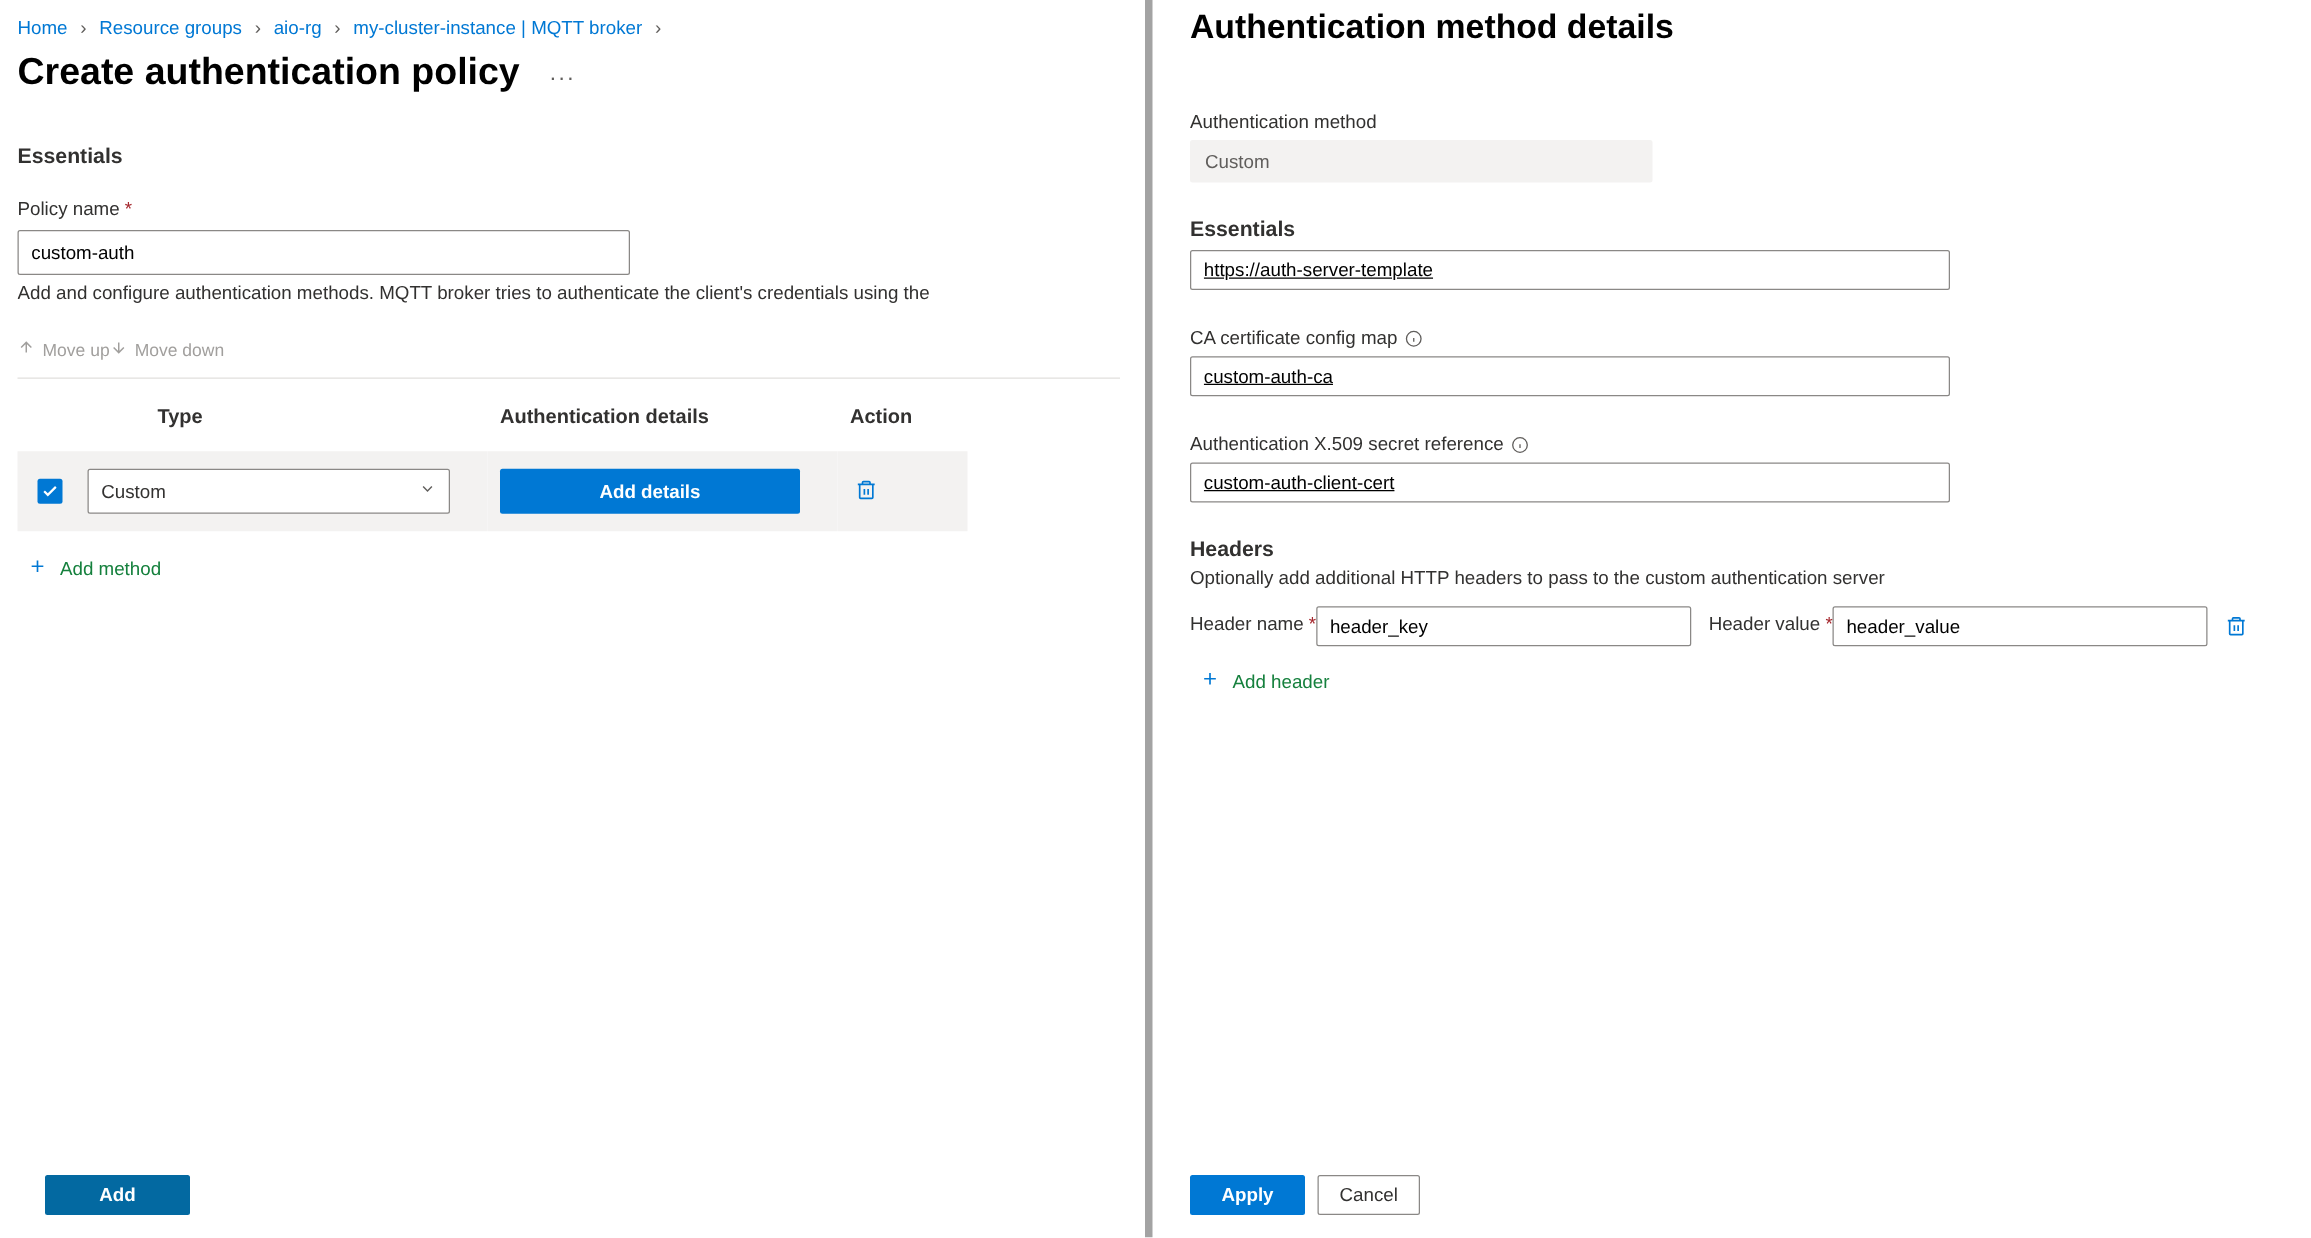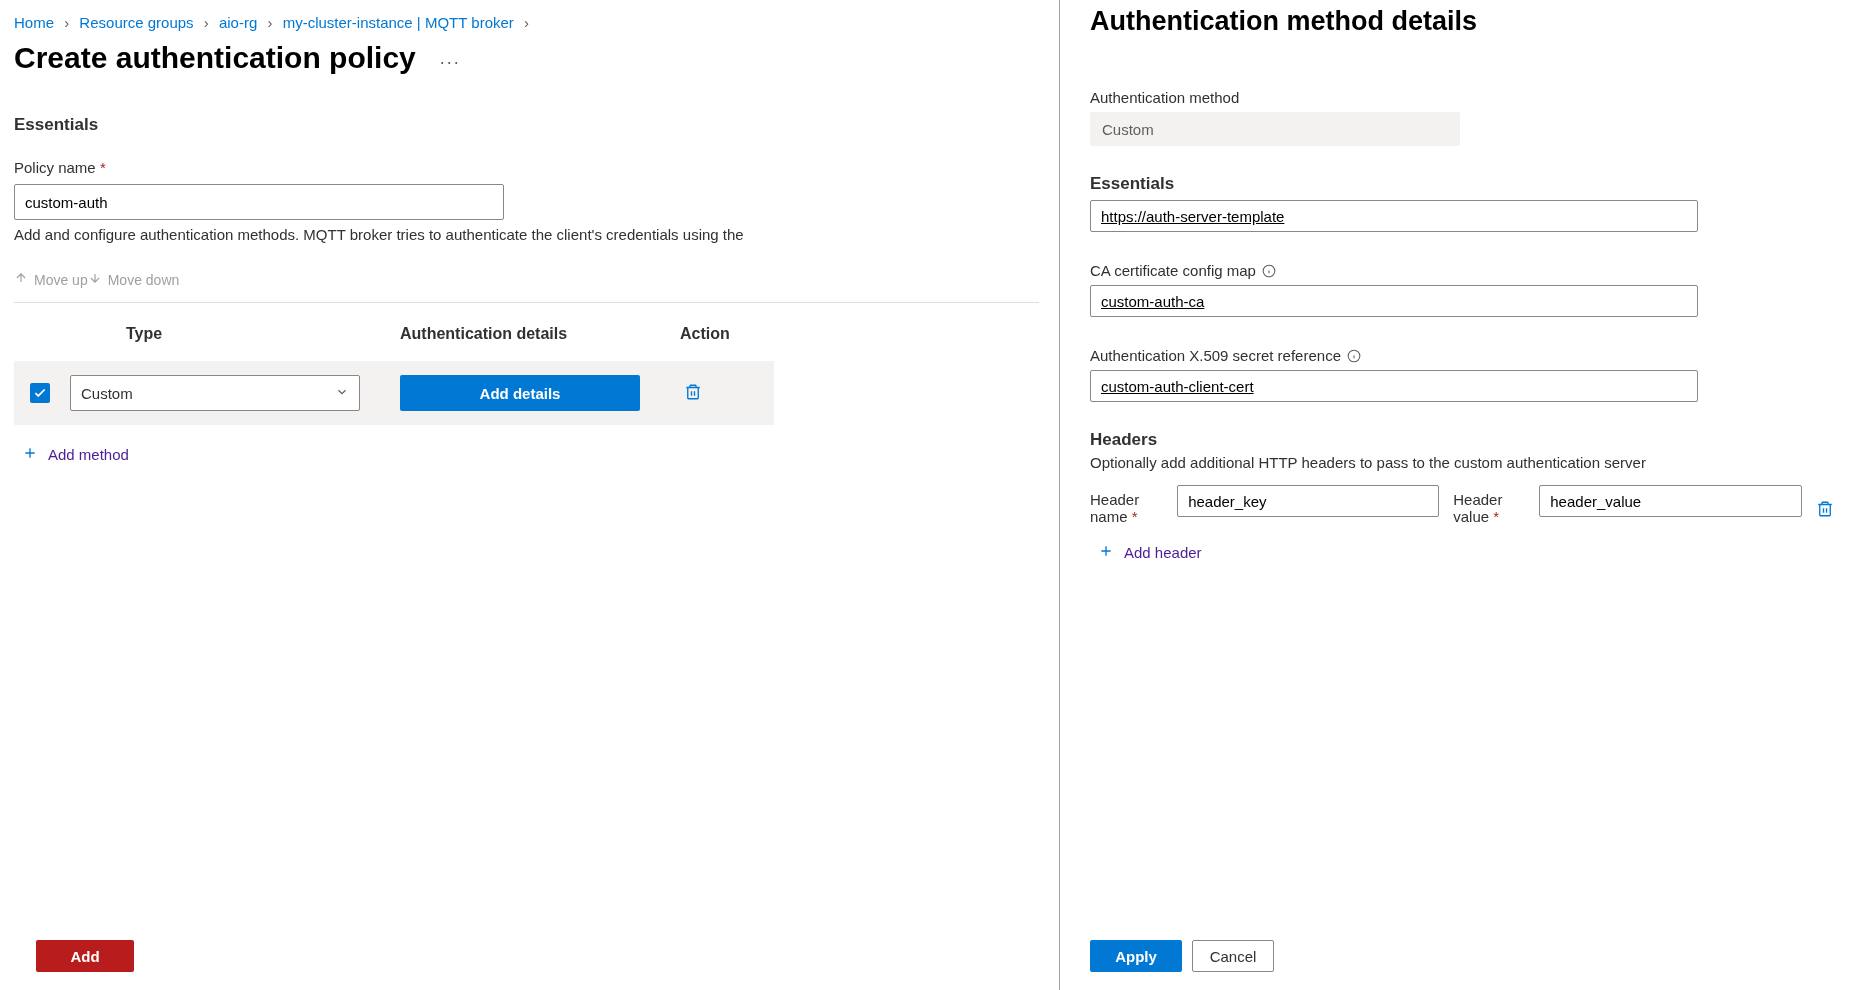--- a/index.html
+++ b/index.html
@@ -46,29 +46,29 @@
     padding: 0 10px; font-size: 15px; cursor: pointer;
   }
   .dropdown svg { stroke: #605e5c; }
   .btn-primary {
     background: #0078d4; color: #fff; border: none; height: 36px;
     padding: 0 22px; font-size: 15px; font-weight: 600; cursor: pointer; border-radius: 2px;
     min-width: 240px;
   }
   .trash-btn { cursor: pointer; display: inline-flex; padding: 4px; }
   .trash-btn svg { stroke: #0078d4; }
-  .add-link { display: inline-flex; align-items: center; gap: 10px; color: #4c1d95; font-size: 15px; cursor: pointer; margin-top: 20px; margin-left: 8px; }
+  .add-link { display: inline-flex; align-items: center; gap: 10px; color: #15803d; font-size: 15px; cursor: pointer; margin-top: 20px; margin-left: 8px; }
   .add-link svg { stroke: #0078d4; }
 
   .footer-left { position: absolute; left: 36px; bottom: 18px; }
-  .btn-add-footer { background: #b91c1c; color: #fff; border: none; height: 32px; width: 98px; font-size: 15px; font-weight: 600; cursor: pointer; border-radius: 2px; }
+  .btn-add-footer { background: #0369a1; color: #fff; border: none; height: 32px; width: 116px; font-size: 15px; font-weight: 600; cursor: pointer; border-radius: 2px; }
 
   
   .panel {
-    width: 790px; border-left: 1px solid #a3a3a3; padding: 6px 30px 0 30px;
+    width: 933px; border-left: 6px solid #a3a3a3; padding: 6px 30px 0 30px;
     position: relative; height: 100%;
   }
   h2.panel-title { font-size: 27px; font-weight: 600; color: #000; }
   .panel .section-heading2 { font-size: 17px; font-weight: 600; margin-top: 28px; }
   .label2 { font-size: 15px; margin-top: 30px; display: flex; align-items: center; gap: 6px; }
   .panel .readonly {
     width: 370px; height: 34px; background: #f3f2f1; border-radius: 2px;
     display: flex; align-items: center; padding: 0 12px; color: #605e5c; font-size: 15px; margin-top: 6px;
   }
   .info-icon { display: inline-flex; }

